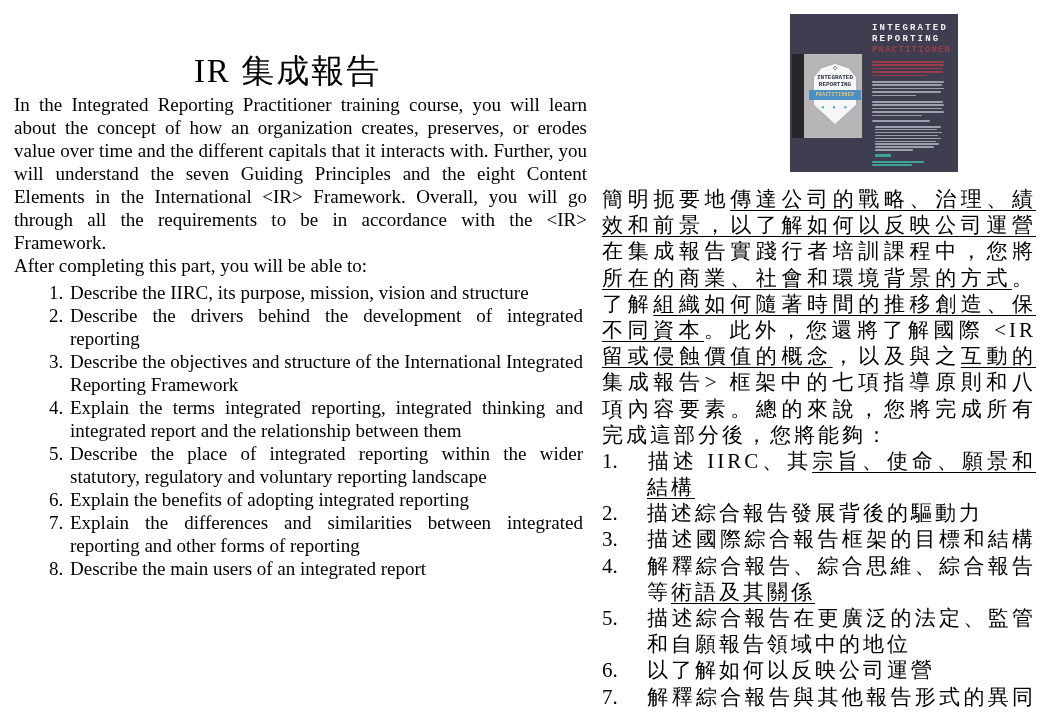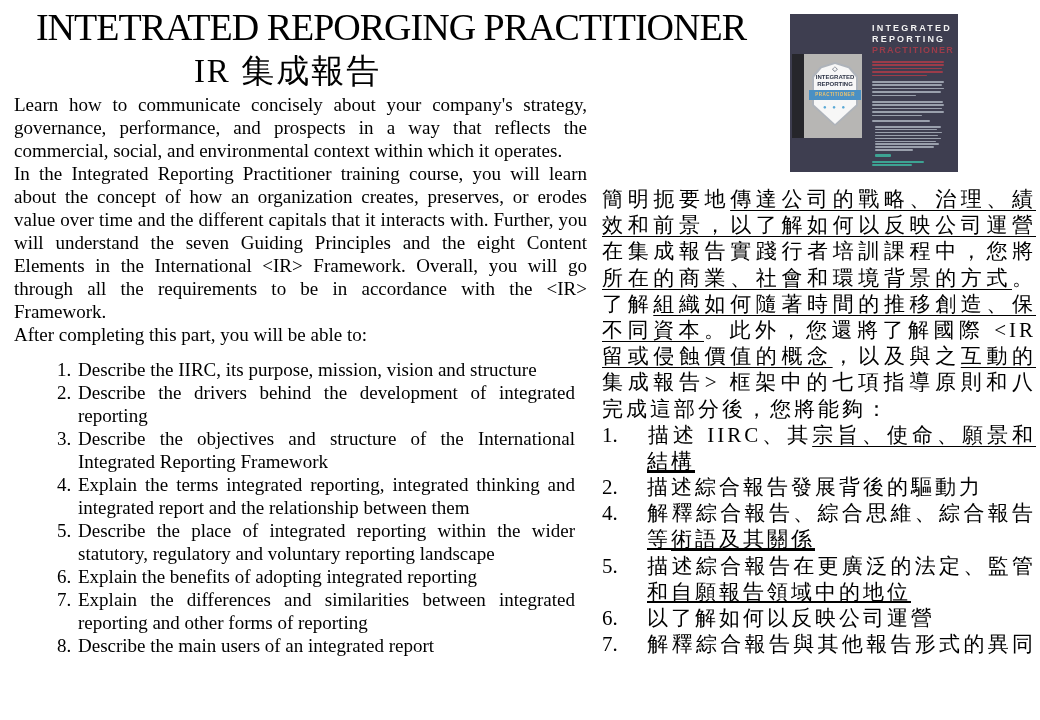--- a/index.html
+++ b/index.html
@@ -7,33 +7,33 @@
          font-family:"Liberation Serif","DejaVu Serif",serif;color:#000;}
   
   .title1{position:absolute;left:0;top:6px;width:782px;text-align:center;
           font-size:38px;line-height:42px;letter-spacing:-1px;white-space:nowrap;}
   .title2{position:absolute;left:0;top:48px;width:575px;text-align:center;
           font-size:33px;line-height:46px;letter-spacing:2px;}
   
   .col-en{position:absolute;left:14px;top:93px;width:573px;
           font-size:19px;line-height:23px;text-align:justify;}
   .col-en p{margin:0;}
-  .col-en ol{margin:12px;padding-left:50px;}
+  .col-en ol{margin:4px;padding-left:50px;}
   .col-en li{text-align:justify;padding-left:2px;}
   
   .col-zh{position:absolute;left:602px;top:186px;width:434px;
           font-size:21px;line-height:26.2px;letter-spacing:3px;}
   .zline{height:26.2px;white-space:nowrap;}
   .zline.just{text-align:justify;text-align-last:justify;white-space:normal;}
   .zline .num{display:inline-block;width:45px;letter-spacing:0;}
-  .zline.cont{padding-left:45px;text-decoration:underline;}
+  .zline.cont{padding-left:45px;}
   .u{text-decoration:underline;text-underline-offset:4px;text-decoration-thickness:1px;}
   
   .brochure{position:absolute;left:790px;top:14px;width:168px;height:158px;
-            background:#3e3e50;font-family:Liberation Sans, sans-serif;}
+            background:#3e3e50;font-family:Liberation Mono, monospace;}
   .bro-title{position:absolute;left:82px;top:9px;color:#f2f2f2;font-weight:bold;
              font-size:9px;line-height:11px;letter-spacing:2.2px;white-space:nowrap;}
   .bro-accent{color:#9c3c4a;letter-spacing:1.2px;}
   .photo{position:absolute;left:2px;top:40px;width:70px;height:84px;
          background:linear-gradient(90deg,#26262b 0 12px,#b7b6b4 12px);}
   .badge{position:absolute;left:20px;top:8px;width:46px;height:64px;}
   .shield{position:absolute;inset:0;background:#aeb3ba;
           clip-path:polygon(50% 0,82% 7%,100% 22%,100% 68%,50% 100%,0 68%,0 22%,18% 7%);}
   .shield-in{position:absolute;inset:2px;background:#f7f7f7;
           clip-path:polygon(50% 0,82% 7%,100% 22%,100% 68%,50% 100%,0 68%,0 22%,18% 7%);}
@@ -46,21 +46,20 @@
           color:#f0c36d;letter-spacing:.5px;}
   .dots{position:absolute;top:42px;left:0;width:100%;text-align:center;font-size:6px;
         color:#5aa9d6;letter-spacing:2px;}
   .bar{position:absolute;border-radius:1px;}
 </style>
 </head>
 <body>
 
 <div class="slide">
 
-  <div class="title1">INTETRATED REPORGING PRACTITIONER</div>
   <div class="title2">IR 集成報告</div>
 
   <div class="brochure">
     <div class="bro-title">
       <div>INTEGRATED</div>
       <div>REPORTING</div>
       <div class="bro-accent">PRACTITIONER</div>
     </div>
     <div class="photo">
       <div class="badge">
@@ -101,21 +100,20 @@
         <div class="bar" style="left: 85px; top: 129.4px; width: 64px; height: 1.5px; background: rgb(154, 160, 172);"></div>
         <div class="bar" style="left: 85px; top: 132.3px; width: 59px; height: 1.5px; background: rgb(154, 160, 172);"></div>
         <div class="bar" style="left: 85px; top: 135.2px; width: 38px; height: 1.5px; background: rgb(154, 160, 172);"></div>
         <div class="bar" style="left: 85px; top: 140px; width: 16px; height: 2.6px; background: rgb(61, 163, 147);"></div>
         <div class="bar" style="left: 82px; top: 147px; width: 52px; height: 1.8px; background: rgb(61, 163, 147);"></div>
         <div class="bar" style="left: 82px; top: 150.4px; width: 40px; height: 1.8px; background: rgb(61, 163, 147);"></div>
       </div>
   </div>
 
   <div class="col-en">
-    <p>Learn how to communicate concisely about your company's strategy, governance, performance, and prospects in a way that reflects the commercial, social, and environmental context within which it operates.</p>
     <p>In the Integrated Reporting Practitioner training course, you will learn about the concept of how an organization creates, preserves, or erodes value over time and the different capitals that it interacts with. Further, you will understand the seven Guiding Principles and the eight Content Elements in the International &lt;IR&gt; Framework. Overall, you will go through all the requirements to be in accordance with the &lt;IR&gt; Framework.</p>
     <p>After completing this part, you will be able to:</p>
     <ol>
       <li>Describe the IIRC, its purpose, mission, vision and structure</li>
       <li>Describe the drivers behind the development of integrated reporting</li>
       <li>Describe the objectives and structure of the International Integrated Reporting Framework</li>
       <li>Explain the terms integrated reporting, integrated thinking and integrated report and the relationship between them</li>
       <li>Describe the place of integrated reporting within the wider statutory, regulatory and voluntary reporting landscape</li>
       <li>Explain the benefits of adopting integrated reporting</li>
       <li>Explain the differences and similarities between integrated reporting and other forms of reporting</li>
@@ -125,24 +123,26 @@
 
   <div class="col-zh">
       <div class="zline just"><span>簡明扼要地</span><span class="u">傳達公司的戰略、治理、績</span></div>
       <div class="zline just"><span class="u">效和前景，以了解如何以反映公司運營</span></div>
       <div class="zline just"><span>在集成報告實踐行者培訓課程中，您將</span></div>
       <div class="zline just"><span class="u">所在的商業、社會和環境背景的方式</span><span>。</span></div>
       <div class="zline just"><span>了解</span><span class="u">組織如何隨著時間的推移創造、保</span></div>
       <div class="zline just"><span class="u">不同資本</span><span>。此外，您還將了解國際 &lt;IR</span></div>
       <div class="zline just"><span class="u">留或侵蝕價值的概念</span><span>，以及與之</span><span class="u">互動的</span></div>
       <div class="zline just"><span>集成報告&gt; 框架中的七項指導原則和八</span></div>
+      <div class="zline just"><span>項內容要素。總的來說，您將完成所有</span></div>
       <div class="zline"><span>完成這部分後，您將能夠：</span></div>
       <div class="zline just"><span class="num">1.</span><span>描述 IIRC、其</span><span class="u">宗旨、使命、願景和</span></div>
       <div class="zline cont"><span class="u">結構</span></div>
       <div class="zline"><span class="num">2.</span><span>描述綜合報告發展背後的驅動力</span></div>
+      <div class="zline just"><span class="num">3.</span><span>描述國際綜合報告框架的目標和結構</span></div>
       <div class="zline just"><span class="num">4.</span><span>解釋綜合報告、綜合思維、綜合報告</span></div>
       <div class="zline cont"><span>等</span><span class="u">術語及其關係</span></div>
       <div class="zline just"><span class="num">5.</span><span>描述綜合報告在更廣泛的法定、監管</span></div>
       <div class="zline cont"><span>和自願報告領域中的地位</span></div>
       <div class="zline"><span class="num">6.</span><span>以了解如何以反映公司運營</span></div>
       <div class="zline just"><span class="num">7.</span><span>解釋綜合報告與其他報告形式的異同</span></div>
     </div>
 
 </div>
 

